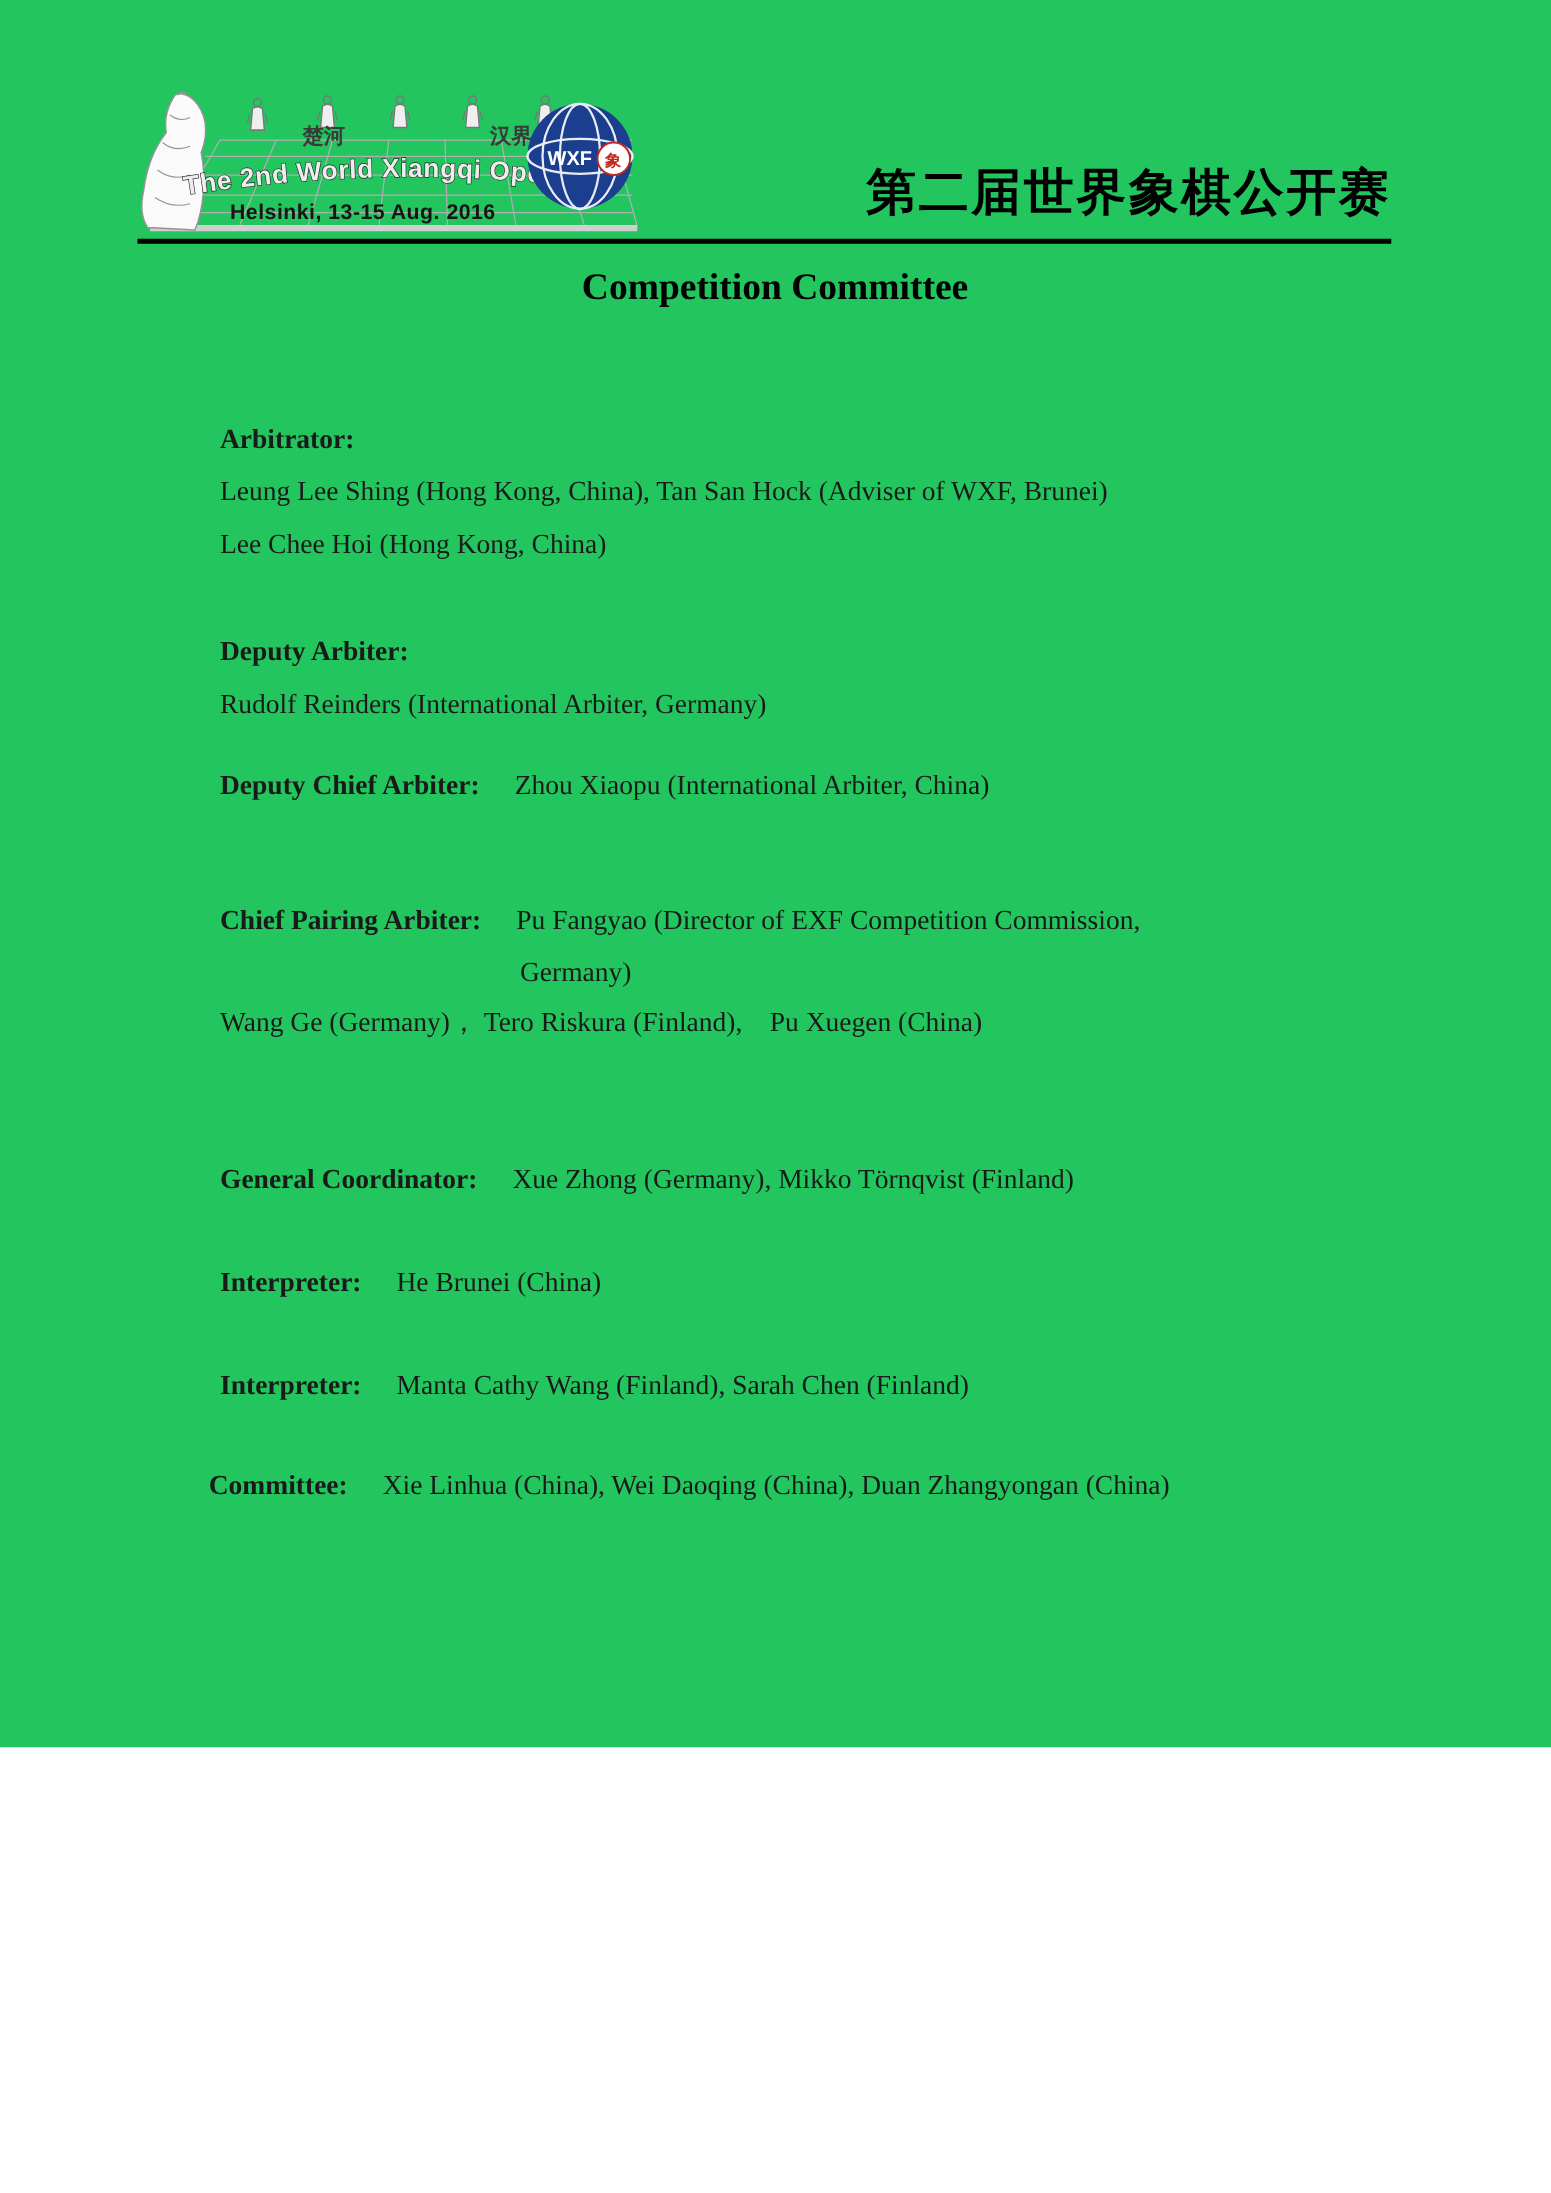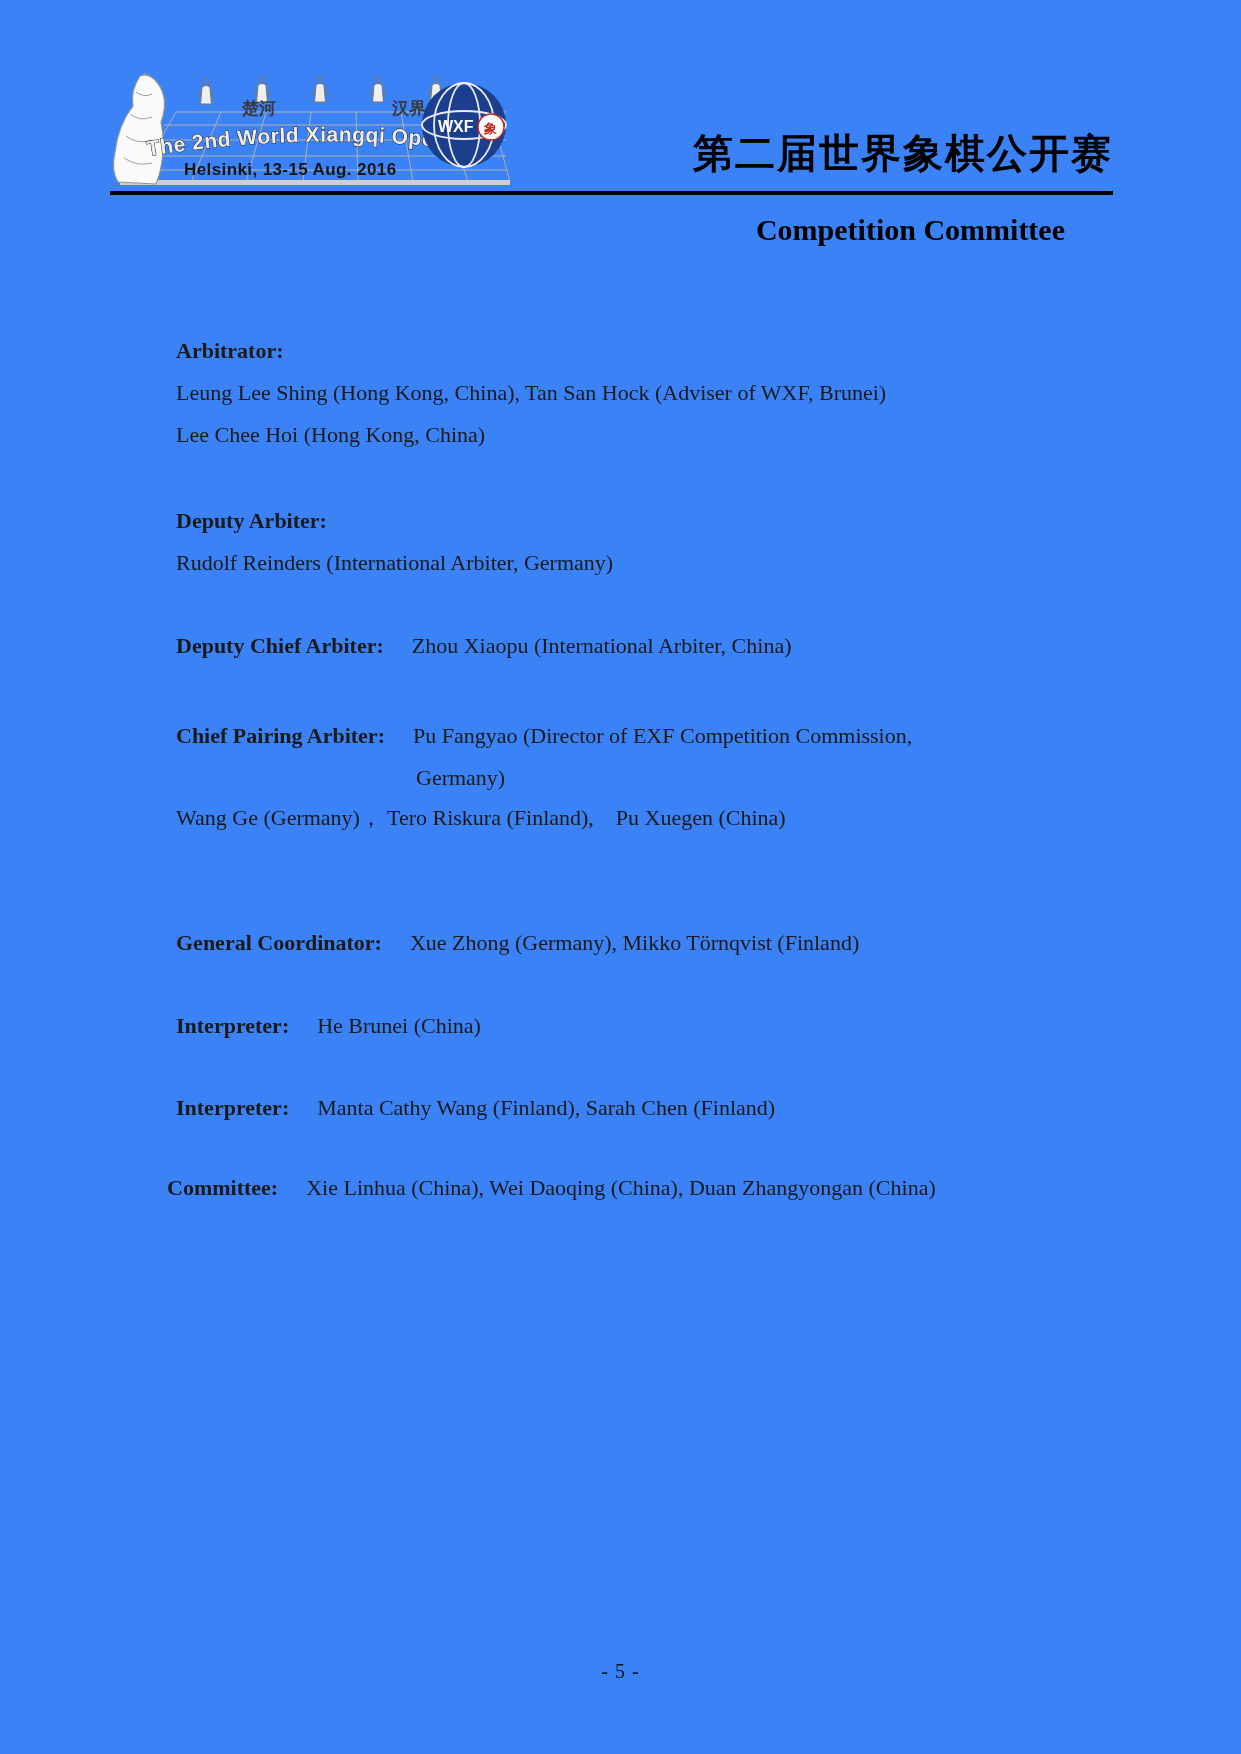--- a/index.html
+++ b/index.html
@@ -1,38 +1,38 @@
 <!DOCTYPE html>
 <html><head>
 <meta charset="utf-8">
 <style>
   html,body { margin:0; padding:0; background:#ffffff; }
   .page {
-    position:relative; width:1241px; height:1754px; background:#3b82f6;
+    position:relative; width:1241px; height:1398px; background:#22c55e;
     font-family:"Liberation Serif","DejaVu Serif",serif; color:#1a1a1a;
     overflow:hidden;
   }
   
   .logo { position:absolute; left:106px; top:70px; width:404px; height:122px; }
   .cn-title {
     position:absolute; right:128px; top:126px;
     font-size:40px; font-weight:700; letter-spacing:2px; color:#000;
     font-family:"Liberation Serif","DejaVu Serif",serif;
     white-space:nowrap;
   }
   .rule { position:absolute; left:110px; top:191px; width:1003px; height:4px; background:#000; }
   
   .doc-title {
     position:absolute; left:175px; top:213px; width:890px;
-    text-align:right; font-size:30px; font-weight:700; color:#000;
+    text-align:center; font-size:30px; font-weight:700; color:#000;
   }
   
   .content { position:absolute; left:176px; top:315px; width:910px; font-size:22px; }
   .section { position:absolute; left:0; right:0; line-height:42px; }
-  .s1{top:15px}.s2{top:185px}.s3{top:310px}.s4{top:400px}.s5{top:482px}
+  .s1{top:15px}.s2{top:185px}.s3{top:292px}.s4{top:400px}.s5{top:482px}
   .s6{top:607px}.s7{top:690px}.s8{top:772px}.s9{top:852px}
   .label { font-weight:700; }
   .value { padding-left:28px; white-space:pre-wrap; }
   .line  { white-space:pre-wrap; }
   .cont  { margin-left:240px; white-space:pre-wrap; }
   .shift-left { margin-left:-9px; }
   
   .page-number {
     position:absolute; left:0; right:0; top:1660px;
     text-align:center; font-size:20px; color:#111; letter-spacing:1px;

